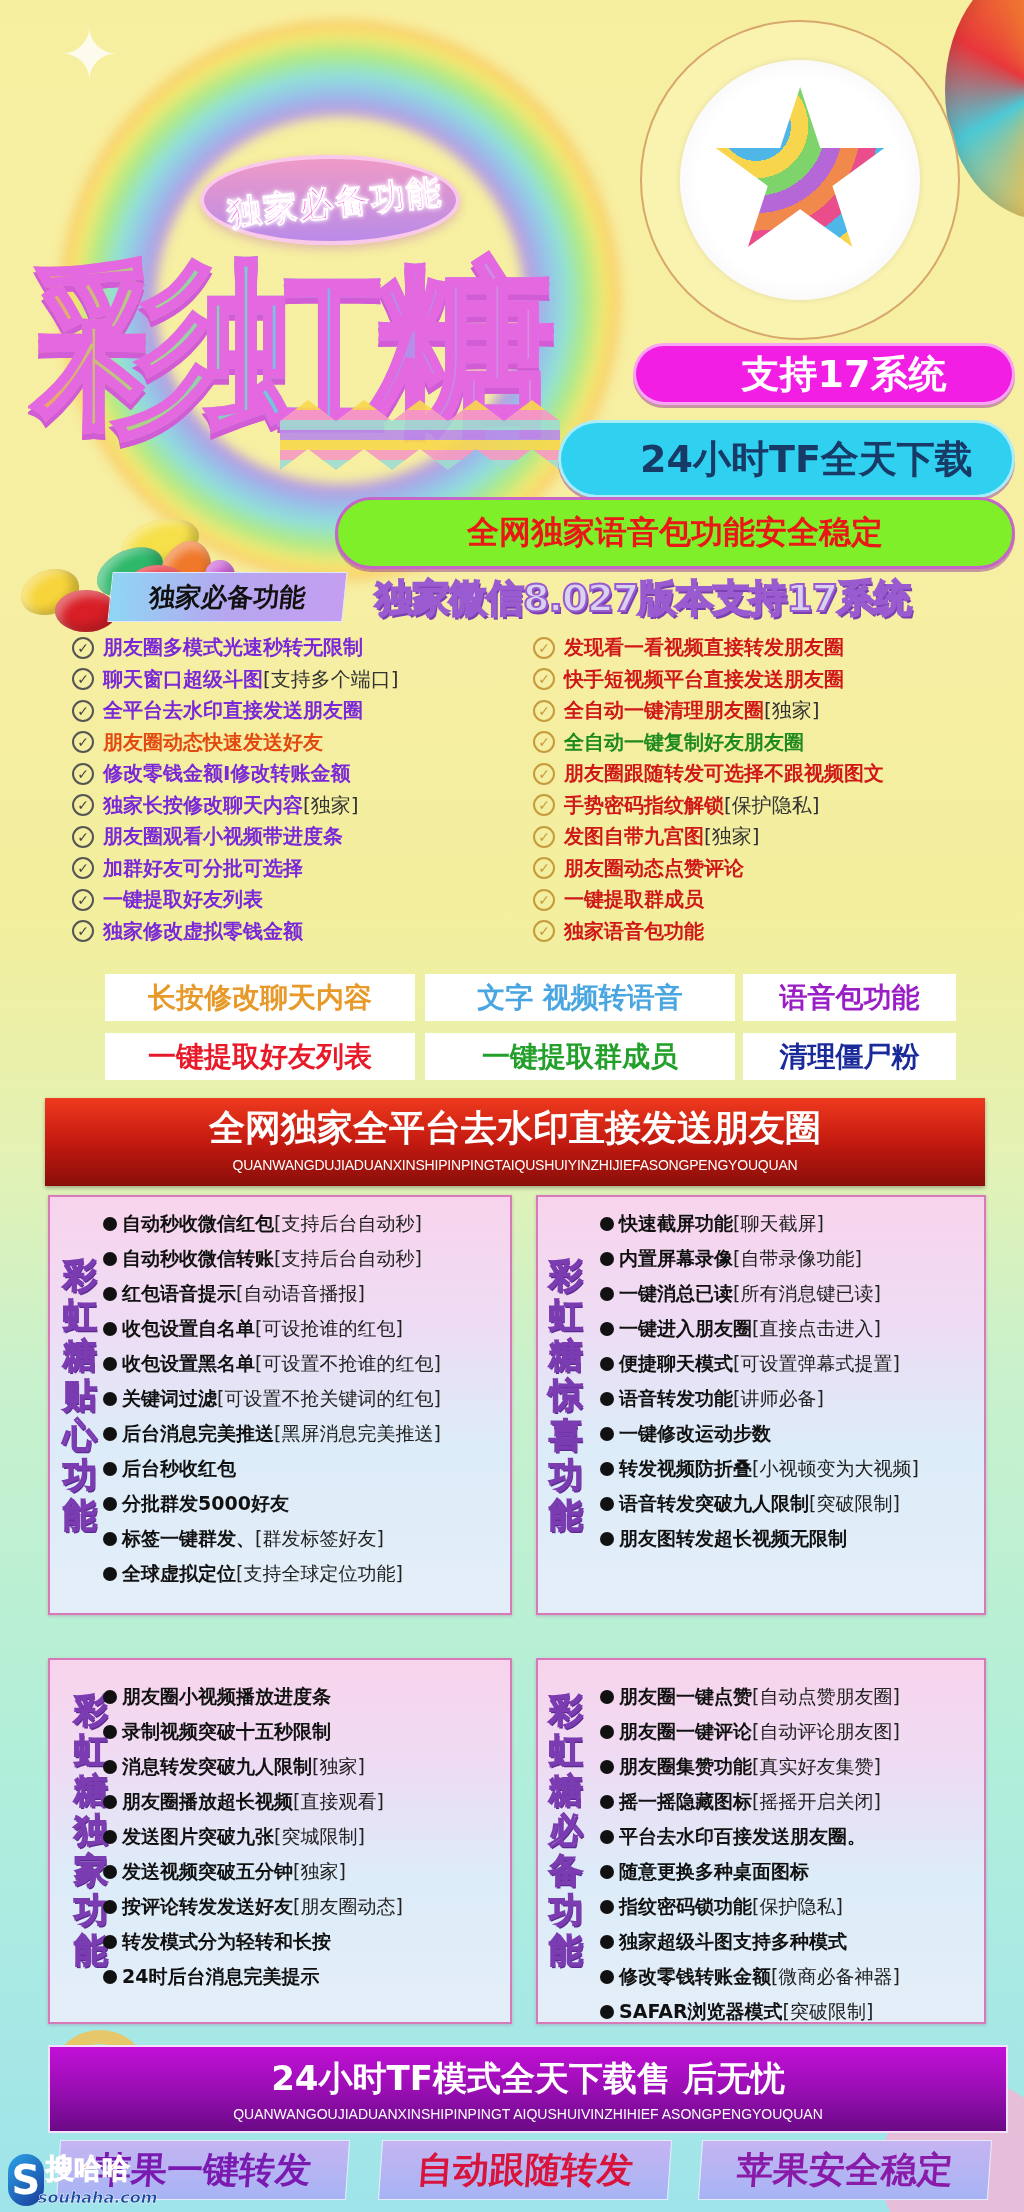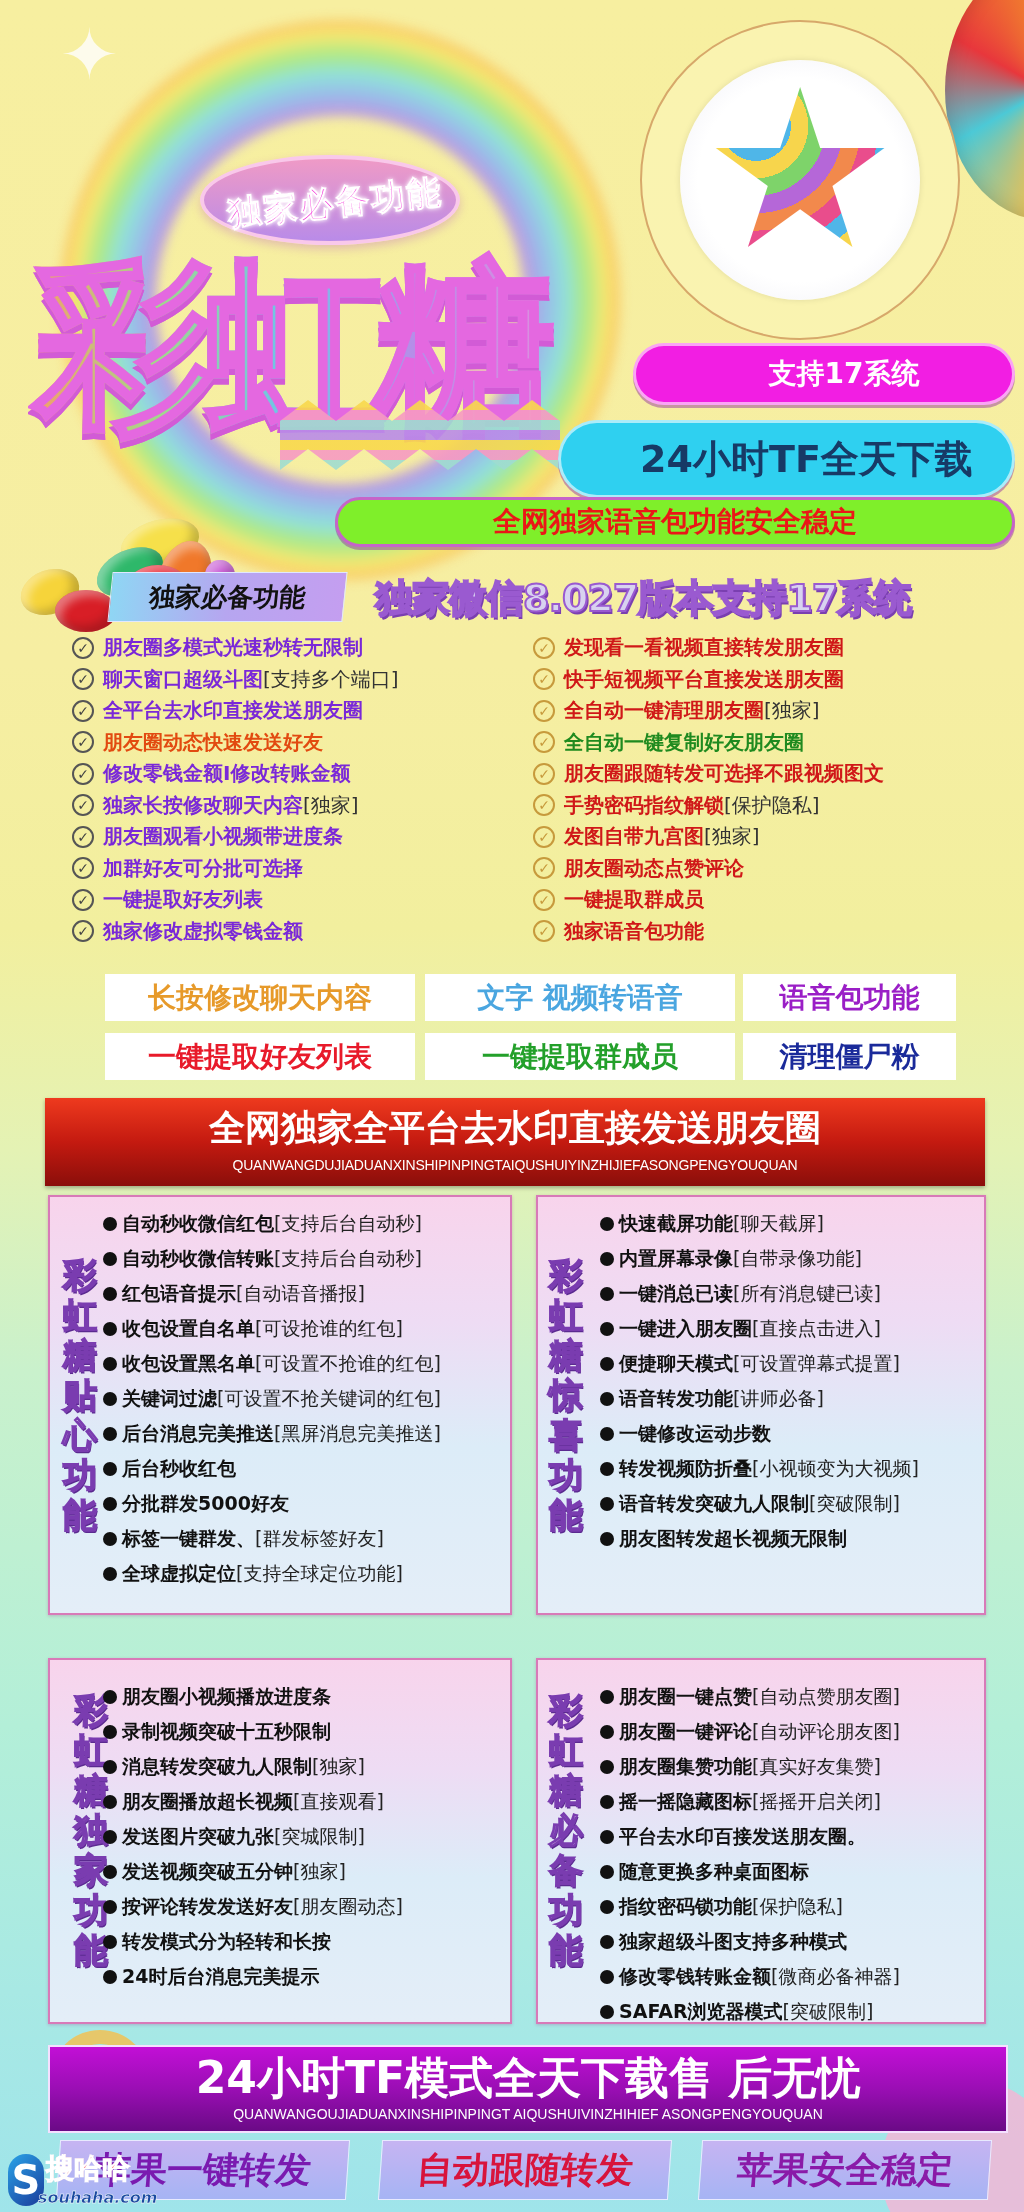--- a/index.html
+++ b/index.html
@@ -60,23 +60,23 @@
   .lollipop {
     position:absolute; left:945px; top:-40px; width:200px; height:260px; border-radius:50%;
     background:conic-gradient(#f28a2c,#4cc9d6,#e8373c,#f6c04c,#4cc9d6,#e8373c,#f28a2c);
     box-shadow:inset 0 0 20px rgba(0,0,0,.15);
   }
   .pill {
     position:absolute; border-radius:40px; display:flex; align-items:center; justify-content:center;
     font-weight:bold; border:3px solid rgba(255,255,255,.6);
     box-shadow:0 3px 0 rgba(150,60,160,.5);
   }
-  .pill-1 { left:633px; top:343px; width:382px; height:62px; background:#f21ee3; color:#fff; font-size:28px; padding-left:40px; }
+  .pill-1 { left:633px; top:343px; width:382px; height:62px; background:#f21ee3; color:#fff; font-size:38px; padding-left:40px; }
   .pill-2 { left:558px; top:420px; width:457px; height:78px; background:#2fd0f0; color:#173a66; font-size:38px; padding-left:40px; }
-  .pill-3 { left:335px; top:497px; width:680px; height:50px; background:#7fef2a; color:#ea1717; font-size:28px; border-color:#c664c8; }
+  .pill-3 { left:335px; top:497px; width:680px; height:72px; background:#7fef2a; color:#ea1717; font-size:32px; border-color:#c664c8; }
 
   .beans {
     position:absolute; left:10px; top:510px; width:220px; height:120px;
   }
   .bean { position:absolute; border-radius:50%; box-shadow:inset -6px -6px 10px rgba(0,0,0,.2), inset 6px 6px 10px rgba(255,255,255,.4); }
 
   .ribbon-label {
     position:absolute; left:110px; top:572px; width:235px; height:50px;
     background:linear-gradient(90deg,#8fd6f4,#b6a6f0,#c49ef0);
     transform:skewX(-6deg); border:1px solid #e0e8ff;
@@ -136,21 +136,21 @@
   .bullets li { height:35px; display:flex; align-items:center; font-size:19px; font-weight:bold; color:#111; white-space:nowrap; }
   .bullets li .dot { width:14px; height:14px; border-radius:50%; background:#111; margin-right:5px; flex:0 0 14px; }
   .bullets li .note { font-weight:normal; color:#222; }
 
   
   .banner-purple {
     position:absolute; left:48px; top:2045px; width:960px; height:88px;
     background:linear-gradient(180deg,#c20fd6 0%,#9a0eb4 50%,#6a0a86 100%);
     text-align:center; color:#fff; border:2px solid #f4e0ff;
   }
-  .banner-purple .main { font-size:44px; font-weight:bold; line-height:50px; padding-top:6px; }
+  .banner-purple .main { font-size:34px; font-weight:bold; line-height:50px; padding-top:6px; }
   .banner-purple .sub { font-family:"Liberation Sans",sans-serif; font-size:14px; line-height:22px; }
 
   .bottom-tag {
     position:absolute; top:2140px; height:60px;
     background:linear-gradient(180deg,#c6b4f2,#a6b4f4);
     transform:skewX(-4deg); display:flex; align-items:center; justify-content:center;
     font-size:36px; font-weight:bold; border:1px solid #e8eaff;
   }
   .watermark { position:absolute; left:8px; top:2150px; width:130px; height:60px; }
   .wm-s {

